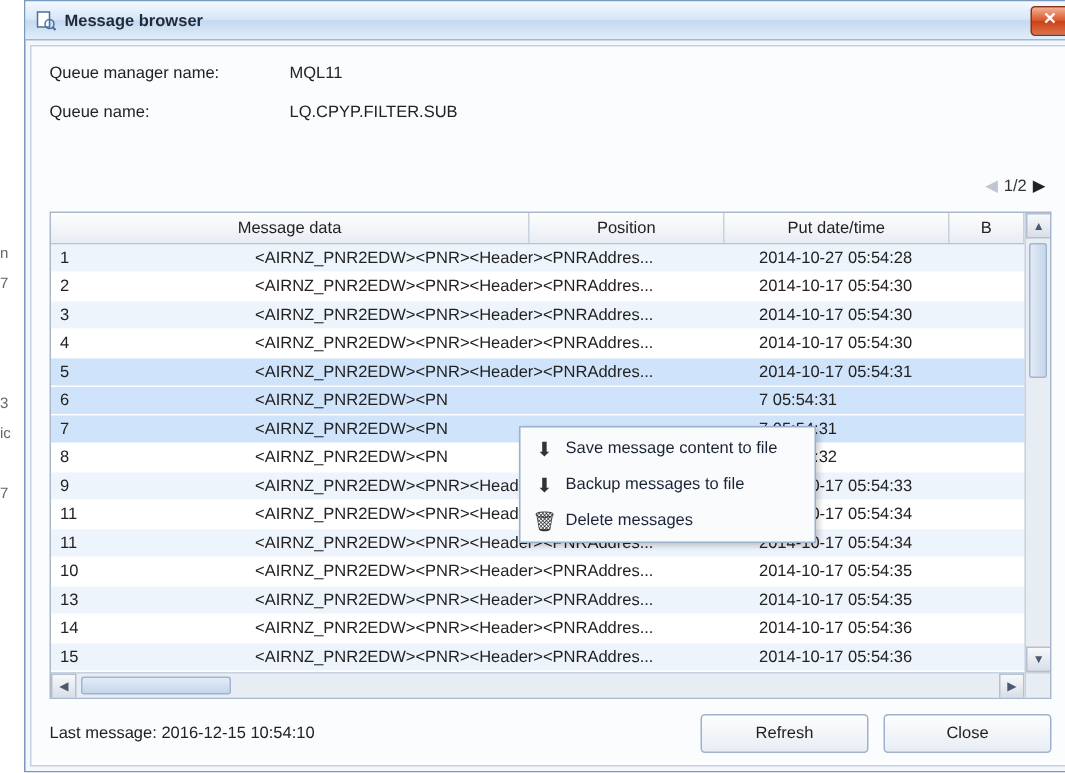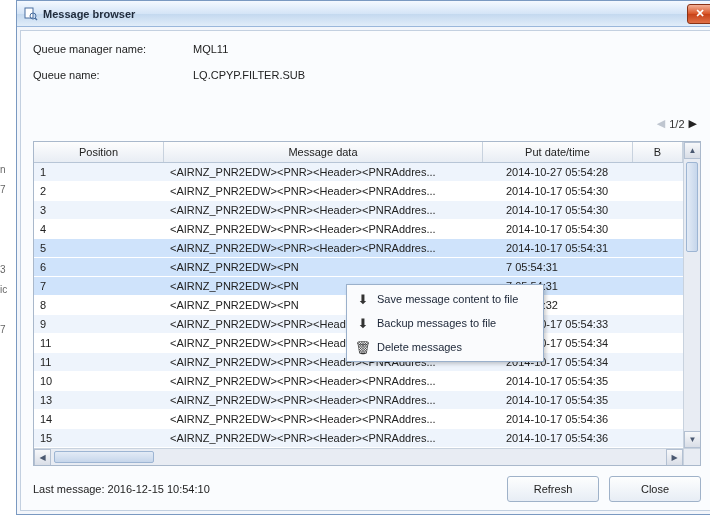--- a/index.html
+++ b/index.html
@@ -165,21 +165,21 @@
 }
 .menu-icon { width: 16px; height: 16px; display: flex; align-items: center; justify-content: center; color: #333; font-size: 13px; }
 
 .footer {
   display: flex;
   align-items: center;
   margin-top: 10px;
 }
 .status { flex: 1; color: #222; }
 .btn-flat {
-  width: 92px;
+  width: 112px;
   height: 26px;
   margin-left: 10px;
   background: linear-gradient(to bottom,#fdfefe,#e7edf5);
   border: 1px solid #9fb2c9;
   border-radius: 3px;
   cursor: pointer;
   font-size: 11px;
   color: #222;
 }
 
@@ -227,22 +227,22 @@
     </div>
 
     <div class="pager">
       <span class="arrow-dis">◀</span>
       <span>1/2</span>
       <span class="arrow-on">▶</span>
     </div>
 
     <div class="table-wrap">
       <div class="thead">
+        <div class="th c-msg">Message data</div>
         <div class="th c-pos">Position</div>
-        <div class="th c-msg">Message data</div>
         <div class="th c-date">Put date/time</div>
         <div class="th c-b">B</div>
         <div class="th c-scr"></div>
       </div>
       <div class="tbody" id="tbody">
           <div class="trow">
             <div class="td c-pos">1</div>
             <div class="td c-msg">&lt;AIRNZ_PNR2EDW&gt;&lt;PNR&gt;&lt;Header&gt;&lt;PNRAddres...</div>
             <div class="td c-date">2014-10-27 05:54:28</div>
             <div class="td c-b"></div>

